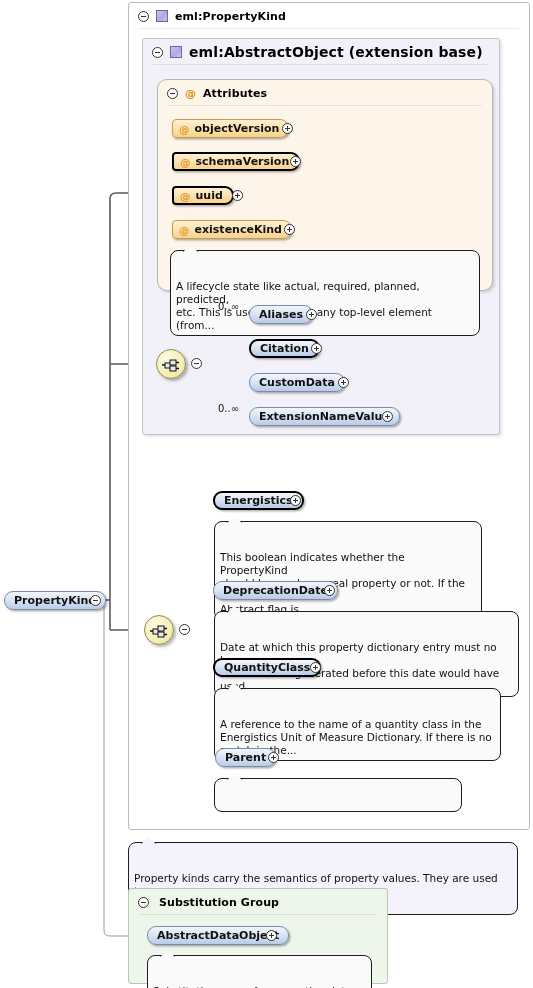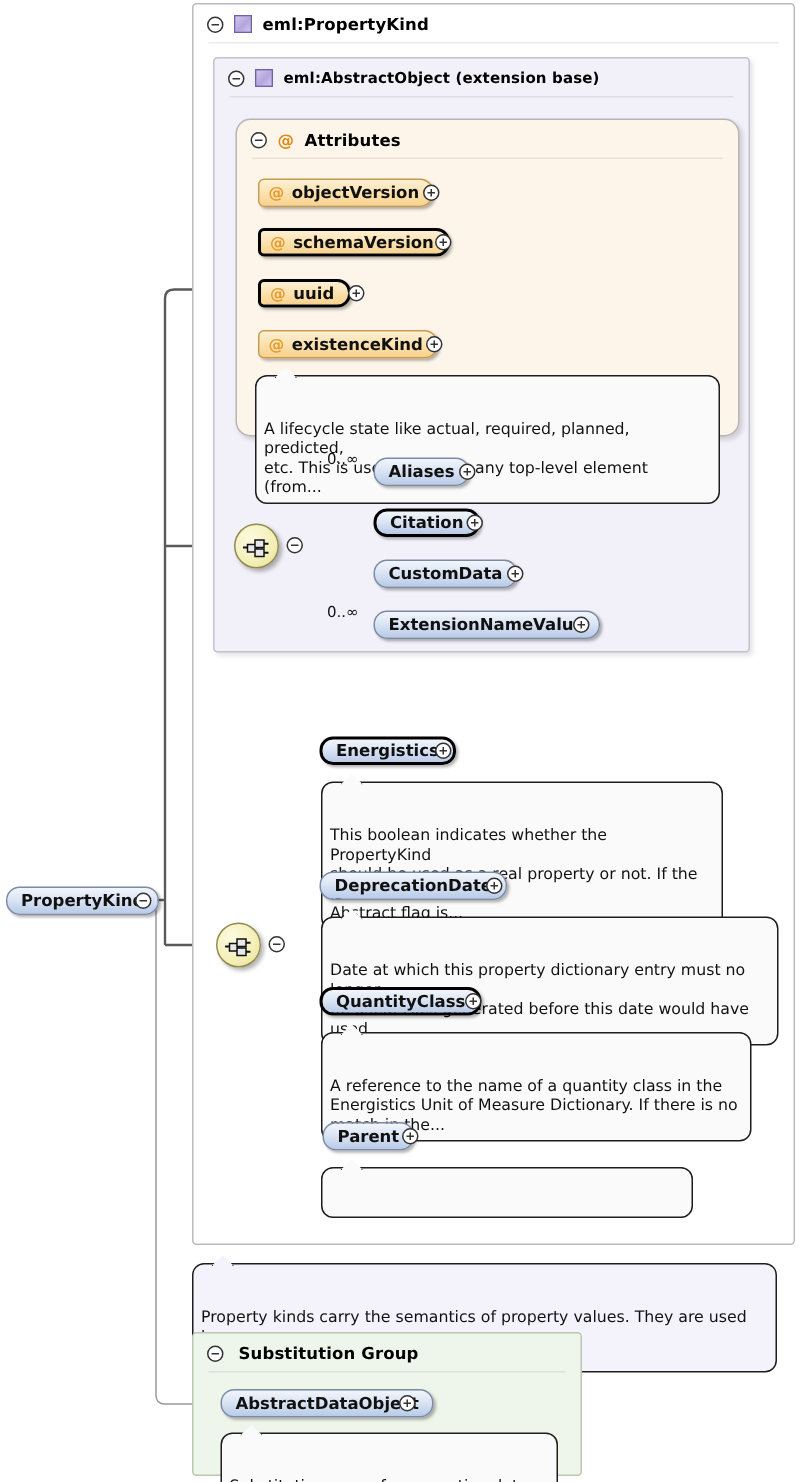--- a/index.html
+++ b/index.html
@@ -33,21 +33,21 @@
     position:absolute; left:0; top:0; height:26px;
     display:flex; align-items:center; gap:7px;
     padding-left:9px; width:100%;
     font-weight:bold; font-size:11px;
   }
   .cont-head .sep {
     position:absolute; left:10px; right:10px; bottom:0; height:1px;
     background:rgba(0,0,0,.08);
   }
   .cont-title { font-weight:bold; letter-spacing:.1px;text-align:right; }
-  .cont-title.small { font-size:10px; }
+  .cont-title.small { font-size:14px; }
 
   
   .toggle {
     width:11px; height:11px; border-radius:50%;
     border:1px solid #333; background:#fff;
     position:relative; flex:0 0 auto;
   }
   .toggle:before {
     content:""; position:absolute; left:2px; right:2px; top:4px;
     height:1px; background:#333;

